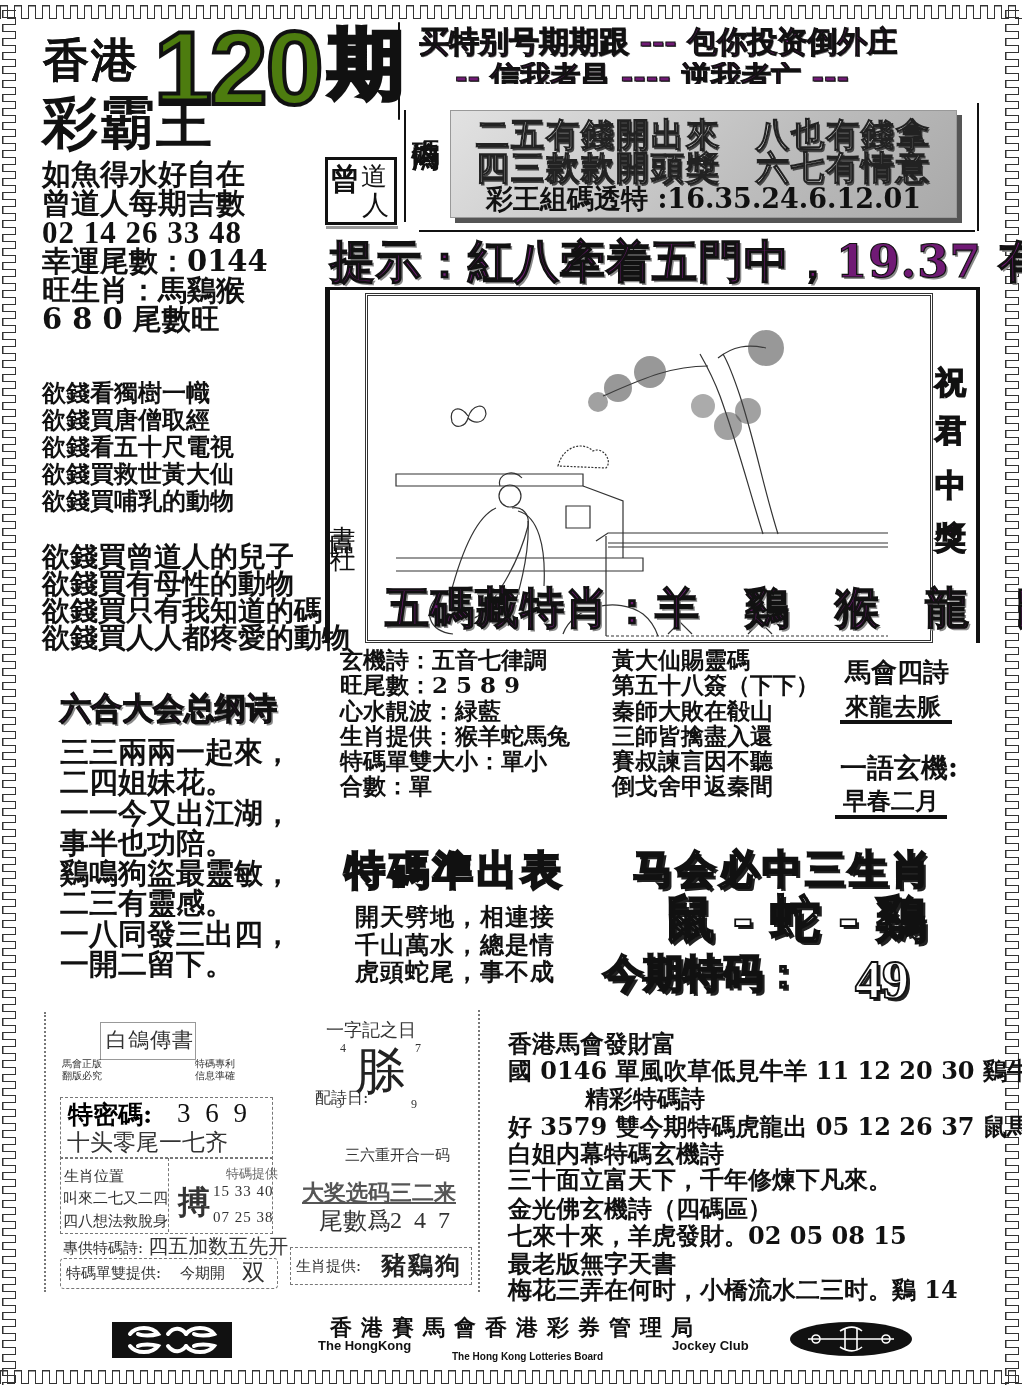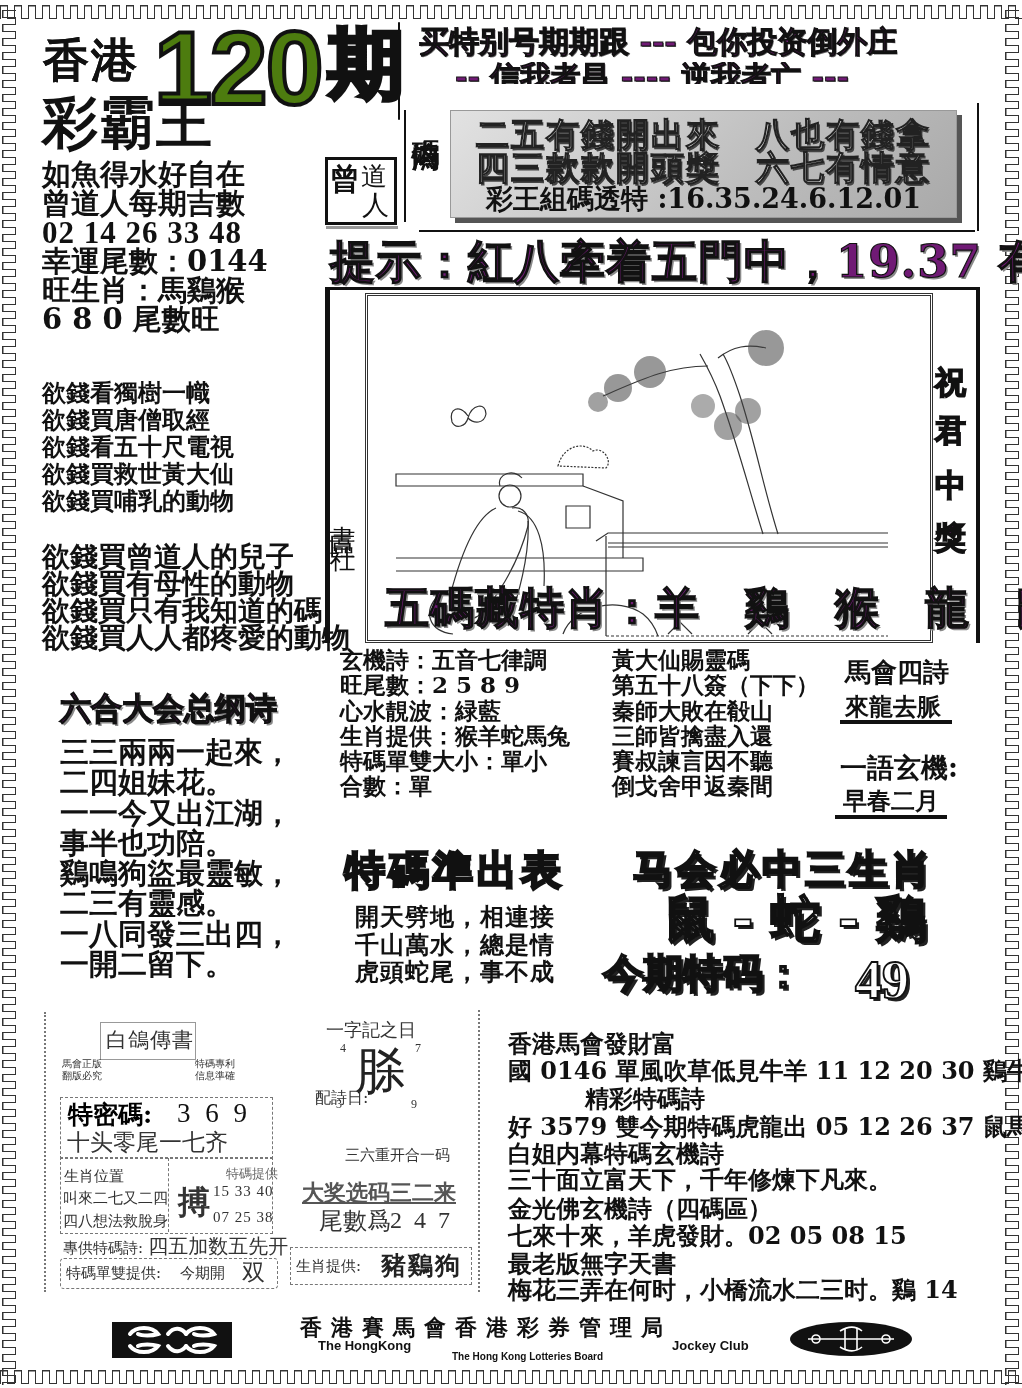--- a/index.html
+++ b/index.html
@@ -270,21 +270,21 @@
   <svg width="120" height="36" viewBox="0 0 120 36">
     <g fill="none" stroke="#fff" stroke-width="4" stroke-linecap="round">
       <path d="M18 12 C24 4 40 4 46 12 C40 14 30 14 26 12"></path>
       <path d="M18 24 C24 32 40 32 46 24 C40 22 30 22 26 24"></path>
       <path d="M56 12 C62 4 70 6 74 12 M56 24 C62 32 70 30 74 24"></path>
       <path d="M74 12 C80 4 96 4 102 12 C96 14 86 14 82 12"></path>
       <path d="M74 24 C80 32 96 32 102 24 C96 22 86 22 82 24"></path>
     </g>
   </svg>
 </div>
-<div class="a b" style="left:300px;top:1316px;font-size:22px;letter-spacing:9px;">香港賽馬會香港彩券管理局</div>
+<div class="a b" style="left:330px;top:1316px;font-size:22px;letter-spacing:9px;">香港賽馬會香港彩券管理局</div>
 <div class="a sans" style="left:318px;top:1339px;font-size:13px;font-weight:900;">The HongKong</div>
 <div class="a sans" style="left:672px;top:1339px;font-size:13px;font-weight:900;">Jockey Club</div>
 <div class="a sans b" style="left:452px;top:1352px;font-size:10px;">The Hong Kong Lotteries Board</div>
 <div class="logo-right">
   <svg width="122" height="34" viewBox="0 0 122 34">
     <g fill="none" stroke="#fff" stroke-width="1.6">
       <path d="M18 17 L104 17"></path>
       <circle cx="26" cy="17" r="4"></circle>
       <circle cx="96" cy="17" r="4"></circle>
       <path d="M55 6 L55 28 M67 6 L67 28"></path>

